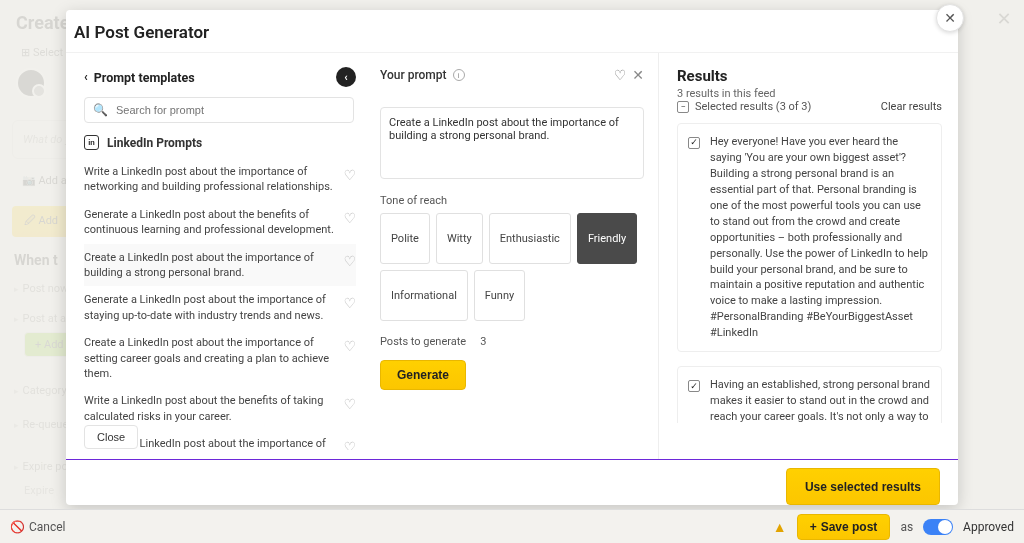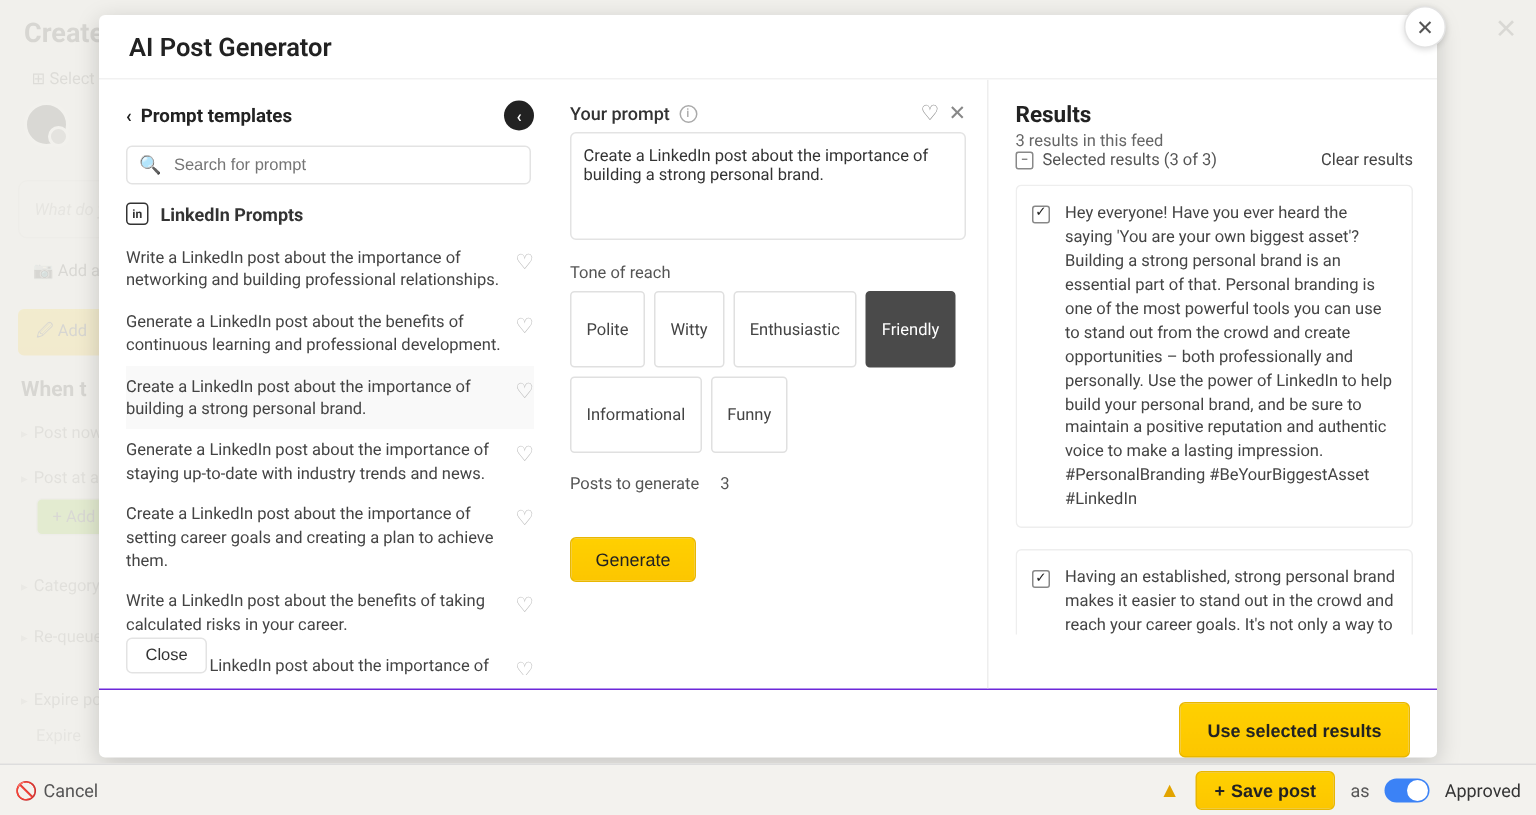--- a/index.html
+++ b/index.html
@@ -24,21 +24,21 @@
   .bottom-bar .spacer { flex:1; }
   .bottom-bar .warn { color:#e2a400; font-size:14px;}
   .bottom-bar .save { background:linear-gradient(#ffd000,#fcc600); border:1px solid #e9b700; border-radius:4px; padding:5px 12px; font-size:12px; font-weight:600; color:#222; cursor:pointer; display:flex; gap:4px; align-items:center;}
   .bottom-bar .as { font-size:12px; color:#555;}
   .toggle { width:30px; height:16px; border-radius:8px; background:#3b82f6; position:relative; }
   .toggle .knob{ position:absolute; right:1px; top:1px; width:14px; height:14px; border-radius:50%; background:#fff;}
   .bottom-bar .approved{ font-size:12px; color:#333;}
 
   
   .modal { position:absolute; left:66px; top:10px; width:892px; height:495px; background:#fff; border-radius:4px; box-shadow:0 4px 16px rgba(0,0,0,0.18); display:flex; flex-direction:column; }
-  .modal-header { padding:12px 20px 10px; font-size:17px; font-weight:600; color:#222; border-bottom:1px solid #f1f1f1;}
+  .modal-header { padding:12px 8px 10px; font-size:17px; font-weight:600; color:#222; border-bottom:1px solid #f1f1f1;}
   .modal-close { position:absolute; right:-6px; top:-6px; width:28px; height:28px; border-radius:50%; background:#fff; border:1px solid #e3e3e3; display:flex; align-items:center; justify-content:center; font-size:14px; color:#555; cursor:pointer; box-shadow:0 1px 4px rgba(0,0,0,0.15);}
   .modal-body { flex:1; display:flex; overflow:hidden; }
   .col { padding:14px 0 0 0; position:relative; }
   .col1 { width:300px; border-right:0; padding-left:18px; padding-right:10px;}
   .col2 { width:292px; padding-left:14px; padding-right:14px;}
   .col3 { flex:1; border-left:1px solid #eee; padding-left:18px; padding-right:8px; overflow:hidden;}
   .pt-header { display:flex; align-items:center; gap:6px; font-weight:700; font-size:12.5px; color:#222; margin-bottom:10px;}
   .pt-header .back { font-size:12px; color:#222; cursor:pointer;}
   .pt-header .circ { margin-left:auto; width:20px; height:20px; border-radius:50%; background:#222; color:#fff; display:flex; align-items:center; justify-content:center; font-size:11px; cursor:pointer;}
   .search-wrap { display:flex; align-items:center; gap:8px; border:1px solid #e3e3e3; border-radius:4px; padding:5px 8px; width:270px; margin-bottom:12px;}
@@ -46,31 +46,31 @@
   .search-wrap .sicon{color:#555; font-size:12px;}
   .cat-title { display:flex; align-items:center; gap:8px; font-weight:700; font-size:12px; margin-bottom:8px;}
   .cat-title .inbox { width:15px; height:15px; border:1.5px solid #333; border-radius:3px; display:flex; align-items:center; justify-content:center; font-size:8px; font-weight:700;}
   .prompt-list { height:292px; overflow:hidden; position:relative;}
   .prompt-item { display:flex; justify-content:space-between; align-items:flex-start; gap:8px; padding:6px 0 6px 0; font-size:11px; color:#444; line-height:1.4; cursor:pointer;}
   .prompt-item.selected { background:#f9f9f9; border-left:2px solid #222; padding-left:6px; margin-left:-8px;}
   .heart { color:#bbb; font-size:14px; flex-shrink:0; padding-top:2px; cursor:pointer;}
   .col1-footer { position:absolute; left:18px; right:10px; bottom:10px;}
   .close-btn { border:1px solid #e3e3e3; background:#fff; border-radius:4px; padding:5px 12px; font-size:11px; color:#333; cursor:pointer;}
   
-  .yp-row { display:flex; align-items:center; gap:6px; font-size:12px; font-weight:500; color:#333; margin-bottom:4px;}
+  .yp-row { display:flex; align-items:center; gap:6px; font-size:12px; font-weight:500; color:#333; margin-bottom:24px;}
   .yp-row .info-i{ width:12px;height:12px;border-radius:50%;border:1px solid #aaa;color:#aaa;font-size:8px;display:flex;align-items:center;justify-content:center;}
   .yp-row .fill{flex:1}
   .yp-row .hicon{color:#888; font-size:14px; cursor:pointer;}
   .prompt-ta { width:100%; height:72px; border:1px solid #e3e3e3; border-radius:4px; padding:8px; font-size:11px; color:#333; font-family:inherit; resize:none; outline:none;}
   .sub-label { font-size:11px; color:#555; margin:12px 0 6px;}
   .chips { display:flex; flex-wrap:wrap; gap:6px;}
   .chip { border:1px solid #e0e0e0; border-radius:3px; padding:18px 10px; font-size:11px; color:#444; cursor:pointer;}
   .chip.active { background:#4a4a4a; color:#fff; border-color:#4a4a4a;}
   .posts-row { display:flex; align-items:center; gap:14px; margin-top:14px; font-size:11px; color:#555;}
-  .gen-btn { margin-top:29px; background:linear-gradient(#ffd000,#fcc600); border:1px solid #e9b700; border-radius:4px; padding:7px 16px; font-size:12px; font-weight:400; color:#222; cursor:pointer;}
+  .gen-btn { margin-top:12px; background:linear-gradient(#ffd000,#fcc600); border:1px solid #e9b700; border-radius:4px; padding:7px 16px; font-size:12px; font-weight:700; color:#222; cursor:pointer;}
   
   .results-title{ font-size:15px; font-weight:700; color:#222; margin-bottom:2px;}
   .results-sub{ font-size:11px; color:#666; }
   .sel-row { display:flex; align-items:center; font-size:11px; color:#555; margin-bottom:10px; padding-right:8px;}
   .sel-row .minus { width:12px;height:12px;border:1px solid #888;border-radius:2px;display:flex;align-items:center;justify-content:center;font-size:9px;margin-right:6px; cursor:pointer;}
   .sel-row .clear{ margin-left:auto; color:#444; cursor:pointer;}
   .results-list{ height:300px; overflow:hidden;}
   .result-item{ display:flex; gap:10px; border:1px solid #eee; border-radius:4px; padding:10px 10px; font-size:11px; color:#444; line-height:1.45; margin-bottom:14px; margin-right:8px;}
   .result-item .cb{ width:12px;height:12px;border:1px solid #888;border-radius:2px; margin-top:3px; flex-shrink:0; display:flex;align-items:center;justify-content:center;font-size:9px;color:#222; cursor:pointer;}
   .modal-footer { border-top:1px solid #6d28d9; display:flex; justify-content:flex-end; padding:8px 18px 0; height:46px;}

